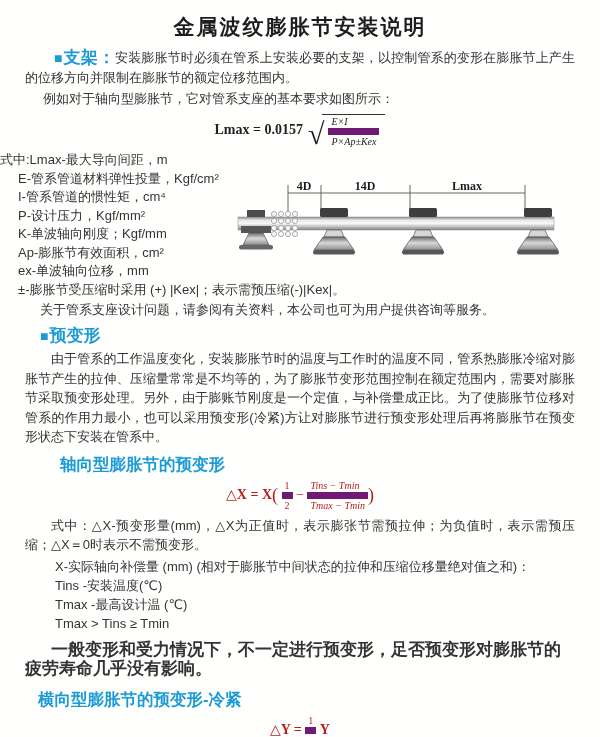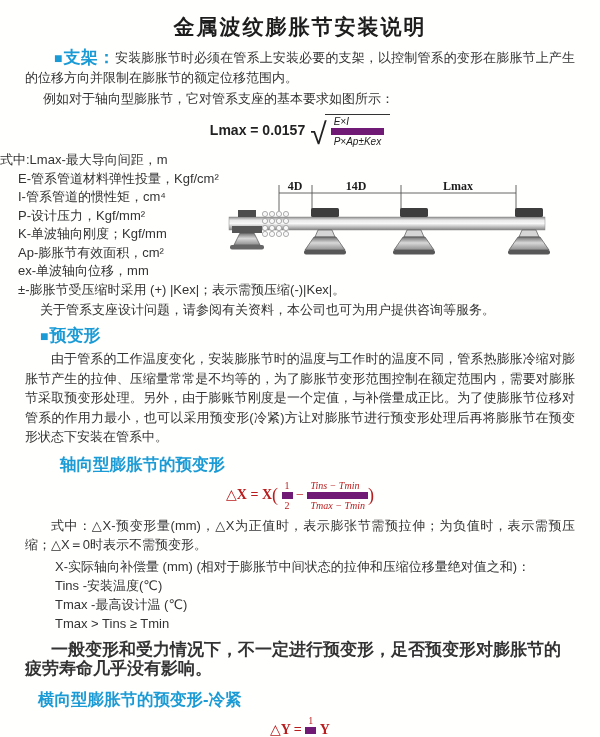--- a/index.html
+++ b/index.html
@@ -13,38 +13,38 @@
     margin:13px 0 5px;letter-spacing:2px;
   }
   .para{margin:0 25px;font-size:13px;line-height:20px;text-align:justify;color:#333;}
   .p-first{margin-top:7px;text-indent:29px;}
   .inline-head{color:#1b9bd5;font-size:17px;font-weight:bold;vertical-align:-1px;}
   .inline-head .sq{font-size:14px;margin-right:1px;}
   .p-intro-text{font-weight:500;}
   .p-example{text-indent:18px;margin-top:1px;}
 
   .formula-block{
-    text-align:center;font-family:Liberation Sans, sans-serif;
+    text-align:center;font-family:Liberation Serif, serif;
     color:#222;margin:5px 0 4px;
   }
   .f-prefix{font-weight:bold;font-size:14px;}
   .sqrt{display:inline-flex;align-items:center;margin-left:5px;vertical-align:middle;}
   .sqrt-sign{font-size:30px;line-height:0.85;font-weight:400;margin-right:-2px;transform:translateY(3px);}
   .sqrt-body{border-top:1.4px solid #333;padding:1px 6px 0;}
   .frac{display:inline-block;text-align:left;vertical-align:middle;font-size:10px;font-style:italic;}
   .frac .num{display:block;padding:0 3px 1px;}
   .frac .den{display:block;border-top:7px solid #701a75;padding:1px 3px 0;}
   .frac.upright{font-style:normal;}
 
   .defs-row{position:relative;margin-top:3px;}
   .defs{font-size:13px;line-height:18.5px;}
   .defs .def-line:not(:first-child){padding-left:18px;}
   .support-note{margin:1px 25px 0 40px;font-size:13px;line-height:19px;}
 
-  .diagram{position:absolute;left:227px;top:26px;text-decoration:underline;}
+  .diagram{position:absolute;left:236px;top:26px;text-decoration:underline;}
   .dim-label{font-family:"Liberation Serif","DejaVu Serif",serif;font-weight:bold;font-size:12px;fill:#1e1e1e;text-anchor:middle;}
 
   .sec-head{color:#1b9bd5;font-size:17px;font-weight:bold;margin:7px 0 3px 40px;line-height:20px;}
   .sec-head .sq{font-size:14px;margin-right:1px;}
   .predeform-body{margin-top:2px;line-height:19.5px;text-indent:26px;}
 
   .sub-head{color:#1b9bd5;font-size:16.5px;font-weight:bold;line-height:20px;}
   .sub-head.axial{margin:7px 0 2px 60px;}
   .sub-head.lateral{margin:11px 0 2px 38px;}
 

